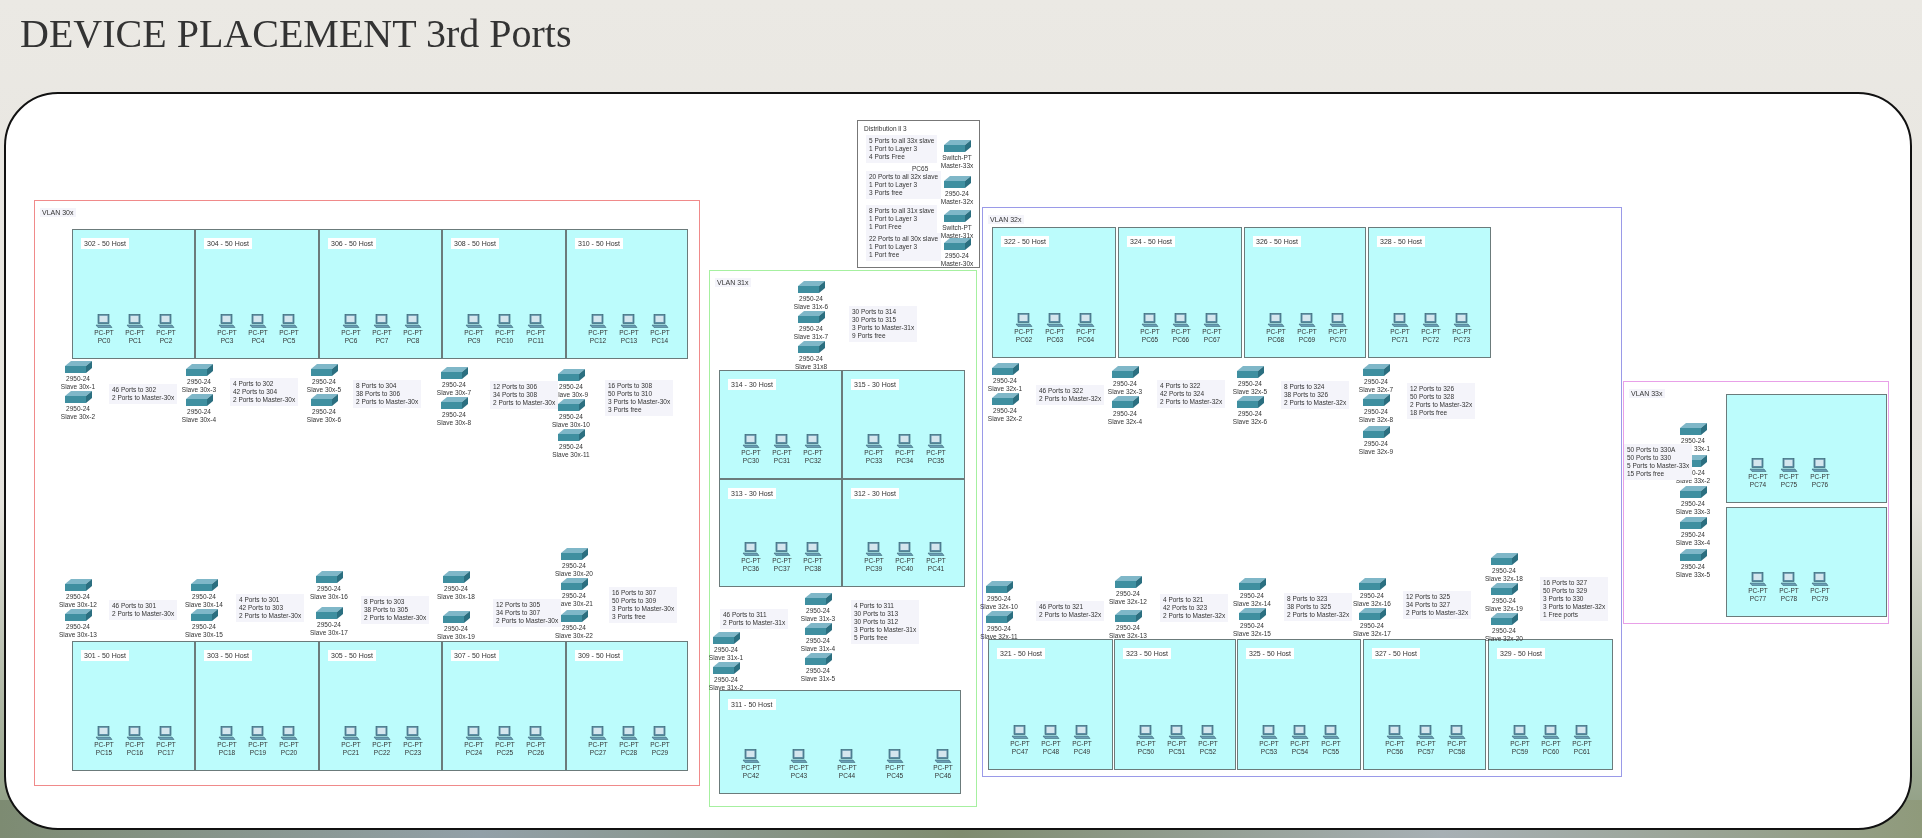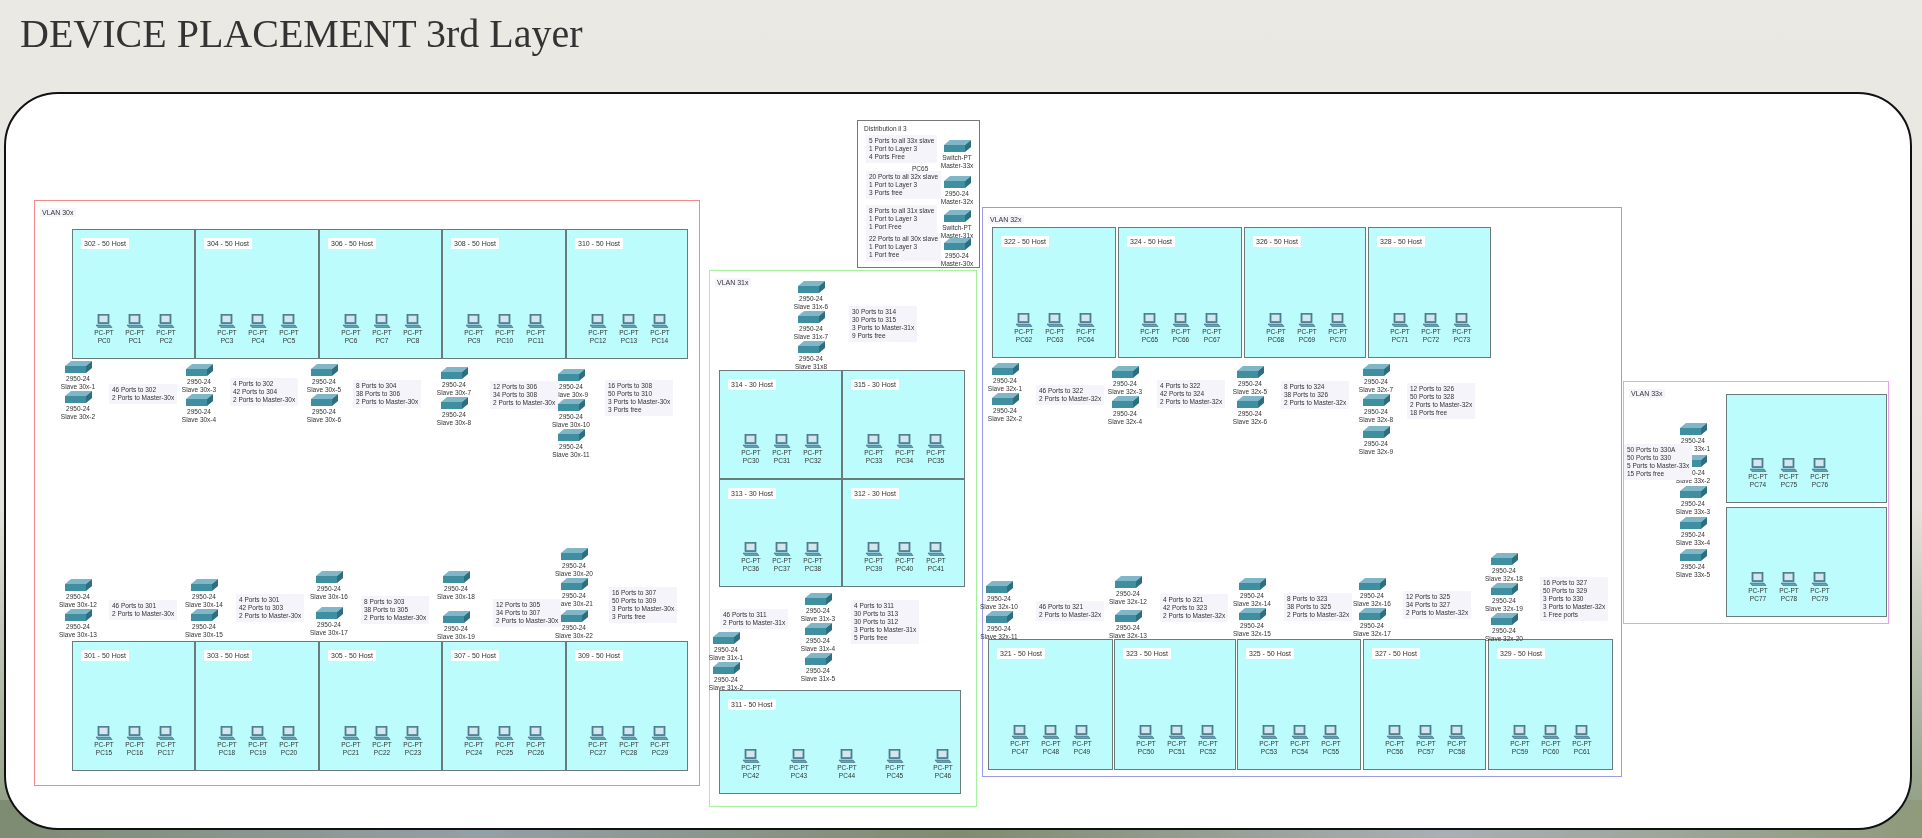--- a/index.html
+++ b/index.html
@@ -21,21 +21,21 @@
   .pc svg{display:block;margin:0 auto 1px;}
   .sw{position:absolute;width:50px;text-align:center;font-size:6.5px;line-height:8px;color:#333;}
   .sw svg{display:block;margin:0 auto 1px;}
   .note{position:absolute;font-size:6.5px;line-height:8px;color:#333;background:#f4f4fa;padding:2px 3px;white-space:pre;}
   .dist{position:absolute;left:857px;top:120px;width:123px;height:148px;border:1.5px solid #777;background:#fff;box-sizing:border-box;}
 </style>
 </head>
 <body>
 
 <div class="bg-bottom"></div>
-<div class="title">DEVICE PLACEMENT 3rd Layer</div>
+<div class="title">DEVICE PLACEMENT 3rd Ports</div>
 <div class="panel"></div>
 
 <div id="canvas">
     <div class="vlan" style="left: 34px; top: 200px; width: 666px; height: 586px; border-color: rgb(240, 138, 138);"></div>
     <div class="vlan-label" style="left: 40px; top: 208px;">VLAN 30x</div>
     <div class="room" style="left: 72px; top: 229px; width: 123px; height: 130px;">
       <div class="room-label">302 - 50 Host</div>
       <div class="pc" style="left: 18px; top: 84px;"><span><svg width="18" height="14" viewBox="0 0 18 14">
             <rect x="3" y="0.5" width="11" height="9" fill="#5d8fa5" stroke="#2e5566" stroke-width="0.6"></rect>
             <rect x="4.5" y="1.8" width="8" height="6.2" fill="#d5e6ee"></rect>

